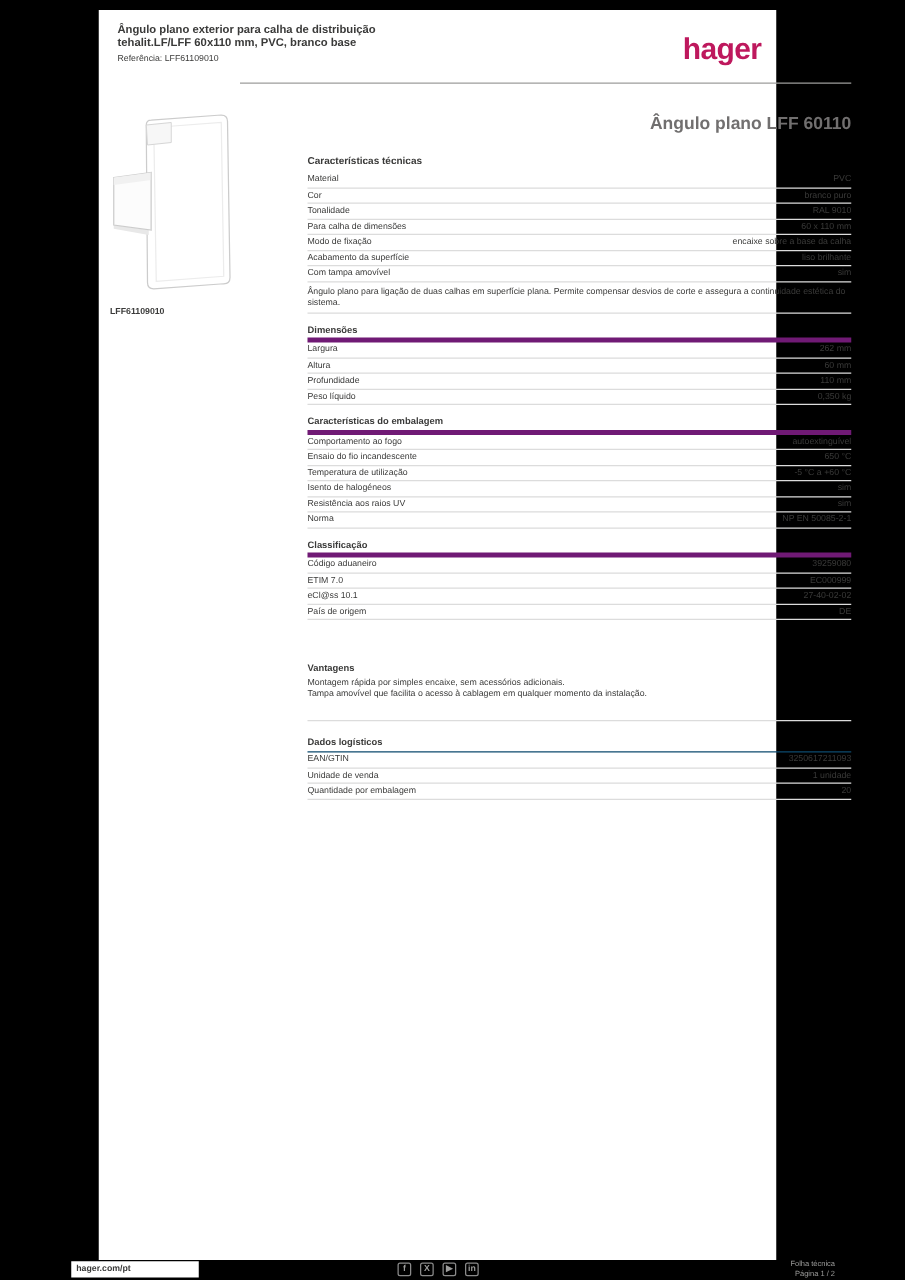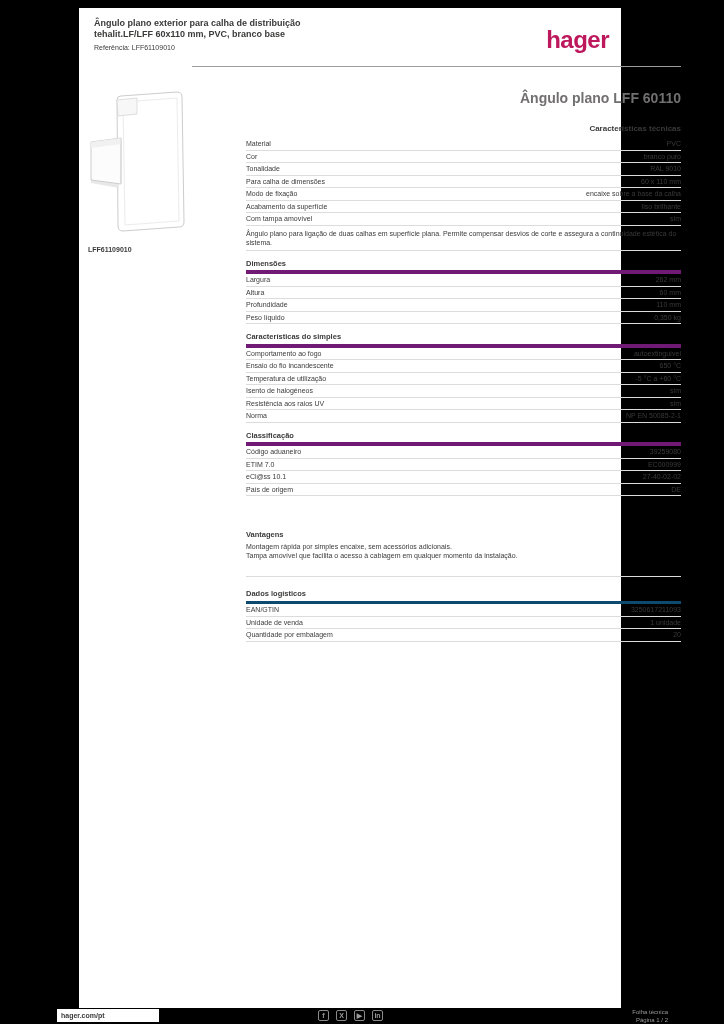--- a/index.html
+++ b/index.html
@@ -17,34 +17,34 @@
         color:#be185d;letter-spacing:-0.5px;}
   .header-rule{position:absolute;left:113px;top:58px;width:489px;height:1px;background:#9d9d9c;}
 
   
   .figure{position:absolute;left:6px;top:80px;width:106px;height:150px;}
   .figure-caption{position:absolute;left:9px;top:238px;font-size:7px;font-weight:bold;color:#3a3a39;}
 
   
   .content{position:absolute;left:167px;top:82px;width:435px;color:#3a3a39;}
   .main-title{font-size:14px;font-weight:bold;color:#716f6f;margin:0 0 18px 0;text-align:right;}
-  .tech-header{font-size:8px;font-weight:bold;margin:0 0 5px 0;text-align:right;}
+  .tech-header{font-size:8px;font-weight:bold;margin:0 0 5px 0;}
   .spec-row{display:flex;justify-content:space-between;align-items:baseline;
             border-bottom:1px solid #dcdcdc;padding:2px 0 2.5px;font-size:7px;}
   .spec-label{color:#3a3a39;padding-right:8px;}
   .spec-value{text-align:right;white-space:nowrap;}
   .spec-group-title{font-size:7.5px;font-weight:bold;padding:8px 0 2.5px;border-bottom:4px solid #701a75;}
   .spec-note{font-size:7px;line-height:9px;padding:3px 0;border-bottom:1px solid #dcdcdc;}
 
   .advantages{margin-top:34px;border-bottom:1px solid #dcdcdc;padding-bottom:16px;}
   .adv-header{font-size:7.5px;font-weight:bold;margin-bottom:3px;}
   .adv-line{font-size:7px;line-height:9px;}
 
   .logistics{margin-top:12px;}
-  .log-header{font-size:7.5px;font-weight:bold;padding-bottom:3px;border-bottom:3px solid #0c4a6e;}
+  .log-header{font-size:7.5px;font-weight:bold;padding-bottom:3px;border-bottom:1px solid #0c4a6e;}
 
   
   .notch{position:absolute;background:#000;}
   .notch-a{left:48px;top:150px;width:10px;height:13px;}
   .notch-b{left:48px;top:640px;width:10px;height:7px;}
 
   
   .site-box{position:absolute;left:57px;top:1009px;width:102px;height:13px;background:#fff;
             font-size:7px;font-weight:bold;color:#3a3a39;line-height:13px;padding-left:4px;
             box-sizing:border-box;}
@@ -126,21 +126,21 @@
           <span class="spec-value">60 mm</span>
         </div>
         <div class="spec-row">
           <span class="spec-label">Profundidade</span>
           <span class="spec-value">110 mm</span>
         </div>
         <div class="spec-row">
           <span class="spec-label">Peso líquido</span>
           <span class="spec-value">0,350 kg</span>
         </div>
-        <div class="spec-group-title">Características do simples</div>
+        <div class="spec-group-title">Características do embalagem</div>
         <div class="spec-row">
           <span class="spec-label">Comportamento ao fogo</span>
           <span class="spec-value">autoextinguível</span>
         </div>
         <div class="spec-row">
           <span class="spec-label">Ensaio do fio incandescente</span>
           <span class="spec-value">650 °C</span>
         </div>
         <div class="spec-row">
           <span class="spec-label">Temperatura de utilização</span>

